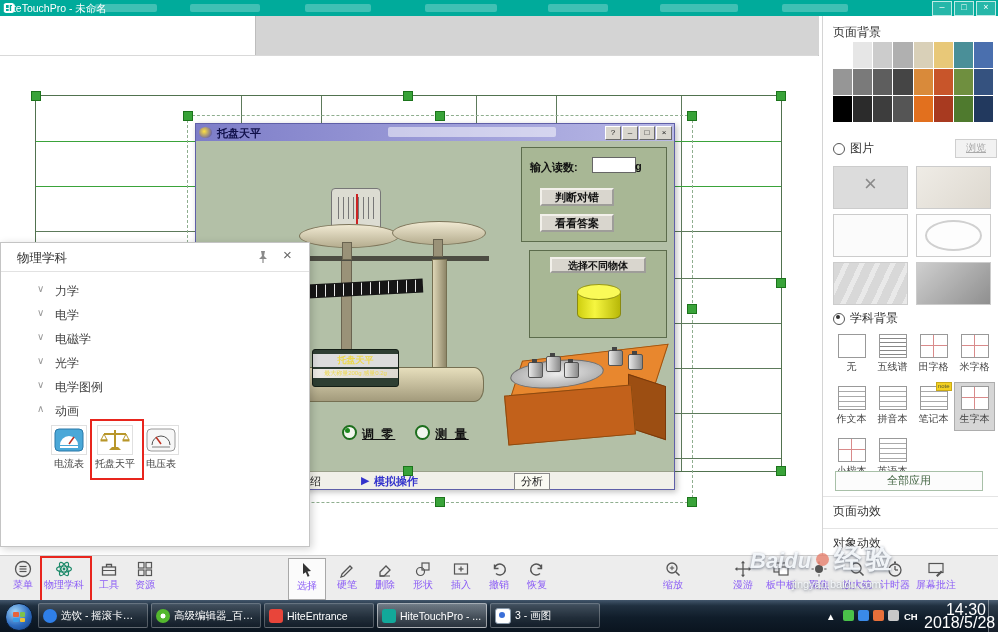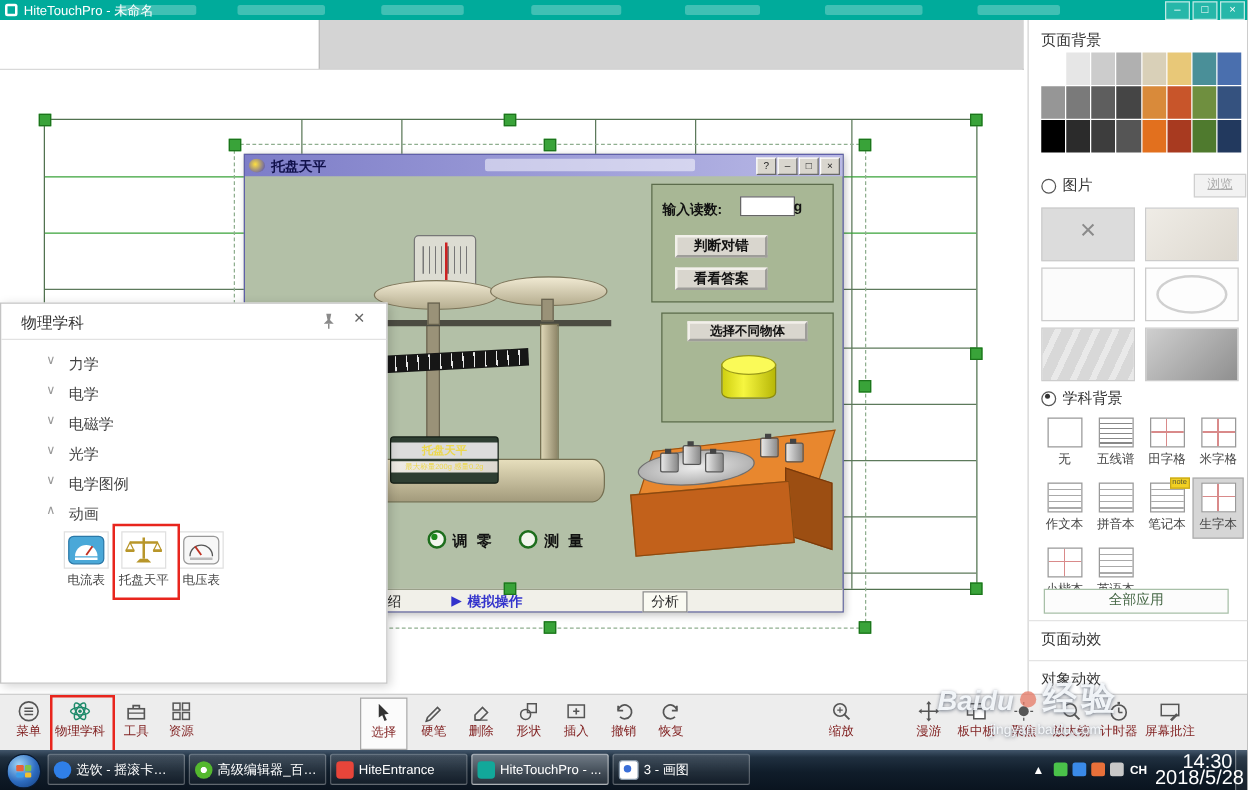--- a/index.html
+++ b/index.html
@@ -4,21 +4,21 @@
 <style>
   html,body{margin:0;padding:0;background:#888;}
   .screen{position:relative;width:998px;height:632px;background:#fff;overflow:hidden;
           font-family:"Liberation Sans","DejaVu Sans",sans-serif;}
   .abs{position:absolute;}
 
   
   .titlebar{left:0;top:0;width:998px;height:16px;background:#00ab9b;color:#fff;z-index:30;}
   .tb-icon{position:absolute;left:4px;top:3px;width:10px;height:10px;background:#fff;border-radius:2px;}
   .tb-icon::after{content:"";position:absolute;inset:2px;background:#00ab9b;}
-  .tb-title{position:absolute;left:19px;top:2px;font-size:10.5px;}
+  .tb-title{position:absolute;left:3px;top:2px;font-size:10.5px;}
   .ghost{position:absolute;top:4px;height:8px;background:rgba(255,255,255,0.25);border-radius:2px;}
   .win-controls{position:absolute;right:2px;top:1px;display:flex;gap:2px;}
   .wc{width:18px;height:13px;border:1px solid rgba(255,255,255,0.7);font-size:9px;line-height:11px;
       text-align:center;background:rgba(255,255,255,0.15);}
 
   
   .graystrip{left:255px;top:16px;width:563px;height:39px;background:#d4d4d4;
              border-left:1px solid #bdbdbd;border-bottom:1px solid #c6c6c6;z-index:1;}
   .topline{left:0;top:55px;width:818px;height:1px;background:#d9d9d9;z-index:1;}
 
@@ -75,21 +75,21 @@
   .wb-front{position:absolute;left:2px;top:44px;width:126px;height:48px;background:#c2611b;
             border:1px solid #8a4a10;transform:rotate(-5deg);}
   .wb-plate{position:absolute;left:6px;top:14px;width:92px;height:26px;border-radius:50%;
             background:radial-gradient(#ececec,#9a9a9a);border:1px solid #6f6f6f;transform:rotate(-5deg);}
   .wt{position:absolute;width:13px;height:14px;background:linear-gradient(90deg,#e8e8e8,#8a8a8a);
       border:1px solid #555;border-radius:2px;}
   .wt::after{content:"";position:absolute;left:3px;top:-4px;width:5px;height:4px;background:#444;}
   .radio{display:inline-block;width:11px;height:11px;border:2px solid #1d6e1d;border-radius:50%;
          vertical-align:-2px;background:#f2f6ee;}
   .radio.sel::after{content:"";display:block;width:5px;height:5px;margin:1px;background:#1d8a1d;border-radius:50%;}
-  .rlabel{font-size:12px;font-weight:bold;color:#111;margin:0 20px 0 5px;letter-spacing:2px;}
+  .rlabel{font-size:12px;font-weight:bold;color:#111;margin:0 20px 0 5px;letter-spacing:2px;text-decoration:underline;}
   .sim-footer{position:absolute;left:0;bottom:0;width:100%;height:17px;background:#f1f0e9;
               border-top:1px solid #9aa08a;font-size:11px;color:#222;}
   .sf-sim{color:#3333cc;font-weight:bold;}
   .sf-box{border:1px solid #8a8a8a;padding:0 6px;background:#fafaf2;}
 
   
   .ppanel{left:0;top:242px;width:308px;height:303px;background:#fff;border:1px solid #c4c4c4;
           box-shadow:2px 2px 8px rgba(0,0,0,0.18);z-index:7;}
   .ph-title{position:absolute;left:16px;top:7px;font-size:12.5px;color:#333;}
   .ph-pin{position:absolute;left:256px;top:7px;}
@@ -138,21 +138,21 @@
                  linear-gradient(180deg,transparent 10px,#d98a8a 10px,#d98a8a 11px,transparent 11px);}
   .note-badge{position:absolute;right:-5px;top:-5px;background:#f2d022;font-size:6px;line-height:7px;
               padding:0 1px;color:#553;border:1px solid #c8a818;}
   .slabel{font-size:10px;color:#444;margin-top:2px;}
   .applyall{position:absolute;left:12px;top:455px;width:146px;height:18px;border:1px solid #a8c0a8;
             background:#fcfcfc;text-align:center;line-height:17px;font-size:11px;color:#446644;}
   .sb-sec{position:absolute;left:0;width:180px;border-top:1px solid #e4e4e4;padding:6px 0 0 10px;font-size:12px;}
 
   
   .toolbar{left:0;top:555px;width:998px;height:45px;background:#ededed;border-top:1px solid #cfcfcf;z-index:8;}
-  .tbtn{position:absolute;top:2px;width:38px;text-align:center;color:#7f1d1d;}
+  .tbtn{position:absolute;top:2px;width:38px;text-align:center;color:#8b5cf6;}
   .tbtn svg{display:block;margin:2px auto 0;}
   .tlabel{font-size:10px;white-space:nowrap;}
   .selbox{border:1px solid #a8a8a8;background:#fbfbfb;}
 
   
   .taskbar{left:0;top:600px;width:998px;height:32px;z-index:10;
            background:linear-gradient(180deg,#42566b 0%,#203040 18%,#101d2a 55%,#0a141f 100%);}
   .orb{position:absolute;left:5px;top:3px;width:26px;height:26px;border-radius:50%;
        background:radial-gradient(circle at 35% 30%,#9fd4f7,#2d6cc0 55%,#123a78);
        border:1px solid #0a1a30;display:flex;align-items:center;justify-content:center;}

